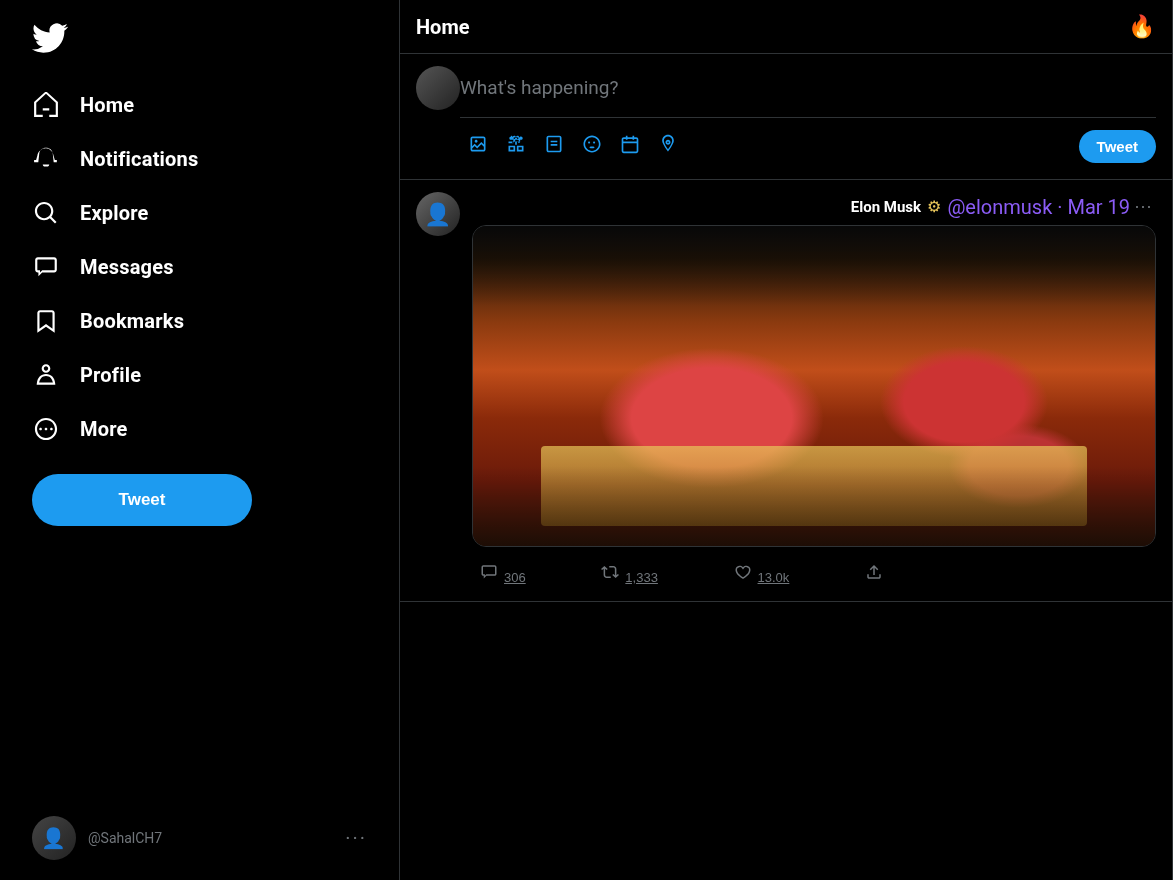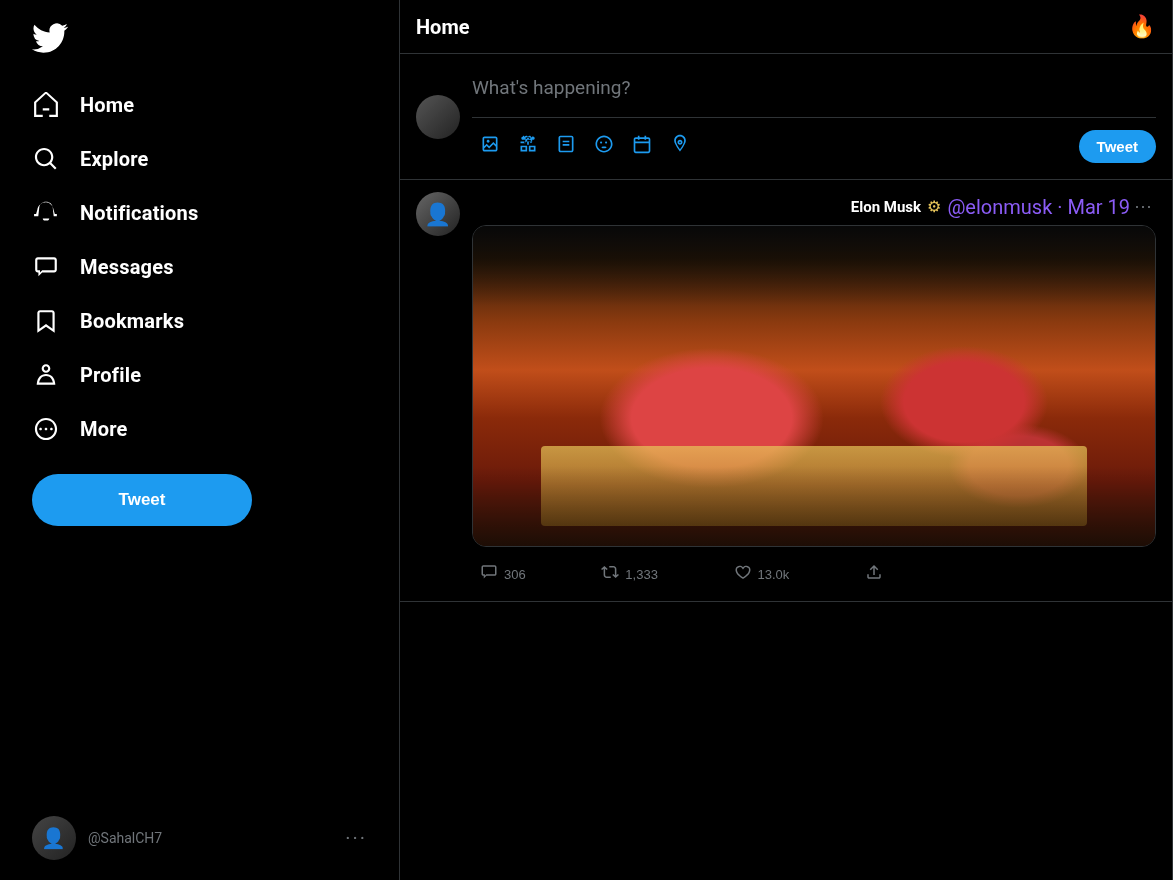--- a/index.html
+++ b/index.html
@@ -139,22 +139,20 @@
     .header-icon {
       font-size: 22px;
       cursor: pointer;
     }
 
     
     .compose-box {
       display: flex;
       padding: 12px 16px;
       border-bottom: 1px solid #2f3336;
-      gap: 12px;
-      align-items: center;
     }
     .compose-avatar {
       width: 44px;
       height: 44px;
       border-radius: 50%;
       background: #333;
       flex-shrink: 0;
       overflow: hidden;
     }
     .compose-avatar-inner {
@@ -313,29 +311,30 @@
       border-radius: 4px;
       opacity: 0.7;
     }
     .tweet-actions {
       display: flex;
       justify-content: space-between;
       max-width: 425px;
     }
     .tweet-action {
       display: flex;
-      align-items: center;
+      align-items: flex-end;
       gap: 6px;
       color: #71767b;
       font-size: 13px;
       cursor: pointer;
       padding: 4px 8px;
       border-radius: 9999px;
       border: none;
       background: transparent;
+      text-decoration: underline;
     }
     .tweet-action .action-icon { font-size: 16px; }
   </style>
 </head>
 <body>
 
 <nav class="sidebar">
   <div class="sidebar-logo">
     <svg viewBox="0 0 24 24">
       <path d="M23.954 4.569a10 10 0 01-2.825.775 4.958 4.958 0 002.163-2.723 9.99 9.99 0 01-3.127 1.195 4.92 4.92 0 00-8.384 4.482C7.691 8.094 4.066 6.13 1.64 3.161a4.822 4.822 0 00-.666 2.475c0 1.71.87 3.213 2.188 4.096a4.904 4.904 0 01-2.228-.616v.061a4.923 4.923 0 003.946 4.827 4.996 4.996 0 01-2.212.085 4.937 4.937 0 004.604 3.417 9.868 9.868 0 01-6.102 2.105c-.39 0-.779-.023-1.17-.067a13.995 13.995 0 007.557 2.209c9.054 0 13.999-7.496 13.999-13.986 0-.209 0-.42-.015-.63a9.936 9.936 0 002.46-2.548l-.047-.02z"></path>
@@ -348,32 +347,32 @@
       <span class="nav-icon">
           <svg viewBox="0 0 24 24" width="26" height="26" fill="white">
             <path d="M12 1.69l-9 8.128V21h6v-6h6v6h6V9.818L12 1.69zm0-2.428l11 9.946V23h-8v-6h-6v6H1V9.208L12-.738z"></path>
           </svg>
         </span>
       <span class="nav-label">Home</span>
     </div>
       <div class="nav-item">
       <span class="nav-icon">
           <svg viewBox="0 0 24 24" width="26" height="26" fill="white">
+            <path d="M11.996 2c-4.062 0-7.49 3.021-7.999 7.051L2.866 13H1v2h3.882l.107-.951.8-7.147c.345-2.983 2.835-5.202 6.207-5.202s5.862 2.219 6.207 5.202l.8 7.147.107.951H22v-2h-1.866l-1.131-3.949C18.494 5.021 15.058 2 11.996 2zM9 17c0 1.105.895 2 2 2h2c1.105 0 2-.895 2-2H9z"></path>
+          </svg>
+        </span>
+      <span class="nav-label">Notifications</span>
+    </div>
+      <div class="nav-item">
+      <span class="nav-icon">
+          <svg viewBox="0 0 24 24" width="26" height="26" fill="white">
             <path d="M10.25 3.75c-3.59 0-6.5 2.91-6.5 6.5s2.91 6.5 6.5 6.5c1.795 0 3.419-.726 4.596-1.904 1.178-1.177 1.904-2.801 1.904-4.596 0-3.59-2.91-6.5-6.5-6.5zm-8.5 6.5c0-4.694 3.806-8.5 8.5-8.5s8.5 3.806 8.5 8.5c0 1.986-.682 3.815-1.814 5.272l4.771 4.771-1.414 1.414-4.772-4.772c-1.457 1.133-3.286 1.815-5.271 1.815-4.694 0-8.5-3.806-8.5-8.5z"></path>
           </svg>
         </span>
       <span class="nav-label">Explore</span>
-    </div>
-      <div class="nav-item">
-      <span class="nav-icon">
-          <svg viewBox="0 0 24 24" width="26" height="26" fill="white">
-            <path d="M11.996 2c-4.062 0-7.49 3.021-7.999 7.051L2.866 13H1v2h3.882l.107-.951.8-7.147c.345-2.983 2.835-5.202 6.207-5.202s5.862 2.219 6.207 5.202l.8 7.147.107.951H22v-2h-1.866l-1.131-3.949C18.494 5.021 15.058 2 11.996 2zM9 17c0 1.105.895 2 2 2h2c1.105 0 2-.895 2-2H9z"></path>
-          </svg>
-        </span>
-      <span class="nav-label">Notifications</span>
     </div>
       <div class="nav-item">
       <span class="nav-icon">
           <svg viewBox="0 0 24 24" width="26" height="26" fill="white">
             <path d="M1.998 5.5c0-1.381 1.119-2.5 2.5-2.5h15c1.381 0 2.5 1.119 2.5 2.5v9c0 1.381-1.119 2.5-2.5 2.5H8.5l-3.5 3.5v-3.5H4.498c-1.381 0-2.5-1.119-2.5-2.5v-9zm2.5-.5c-.276 0-.5.224-.5.5v9c0 .276.224.5.5.5h2v2l2-2h11c.276 0 .5-.224.5-.5v-9c0-.276-.224-.5-.5-.5h-15z"></path>
           </svg>
         </span>
       <span class="nav-label">Messages</span>
     </div>
       <div class="nav-item">

